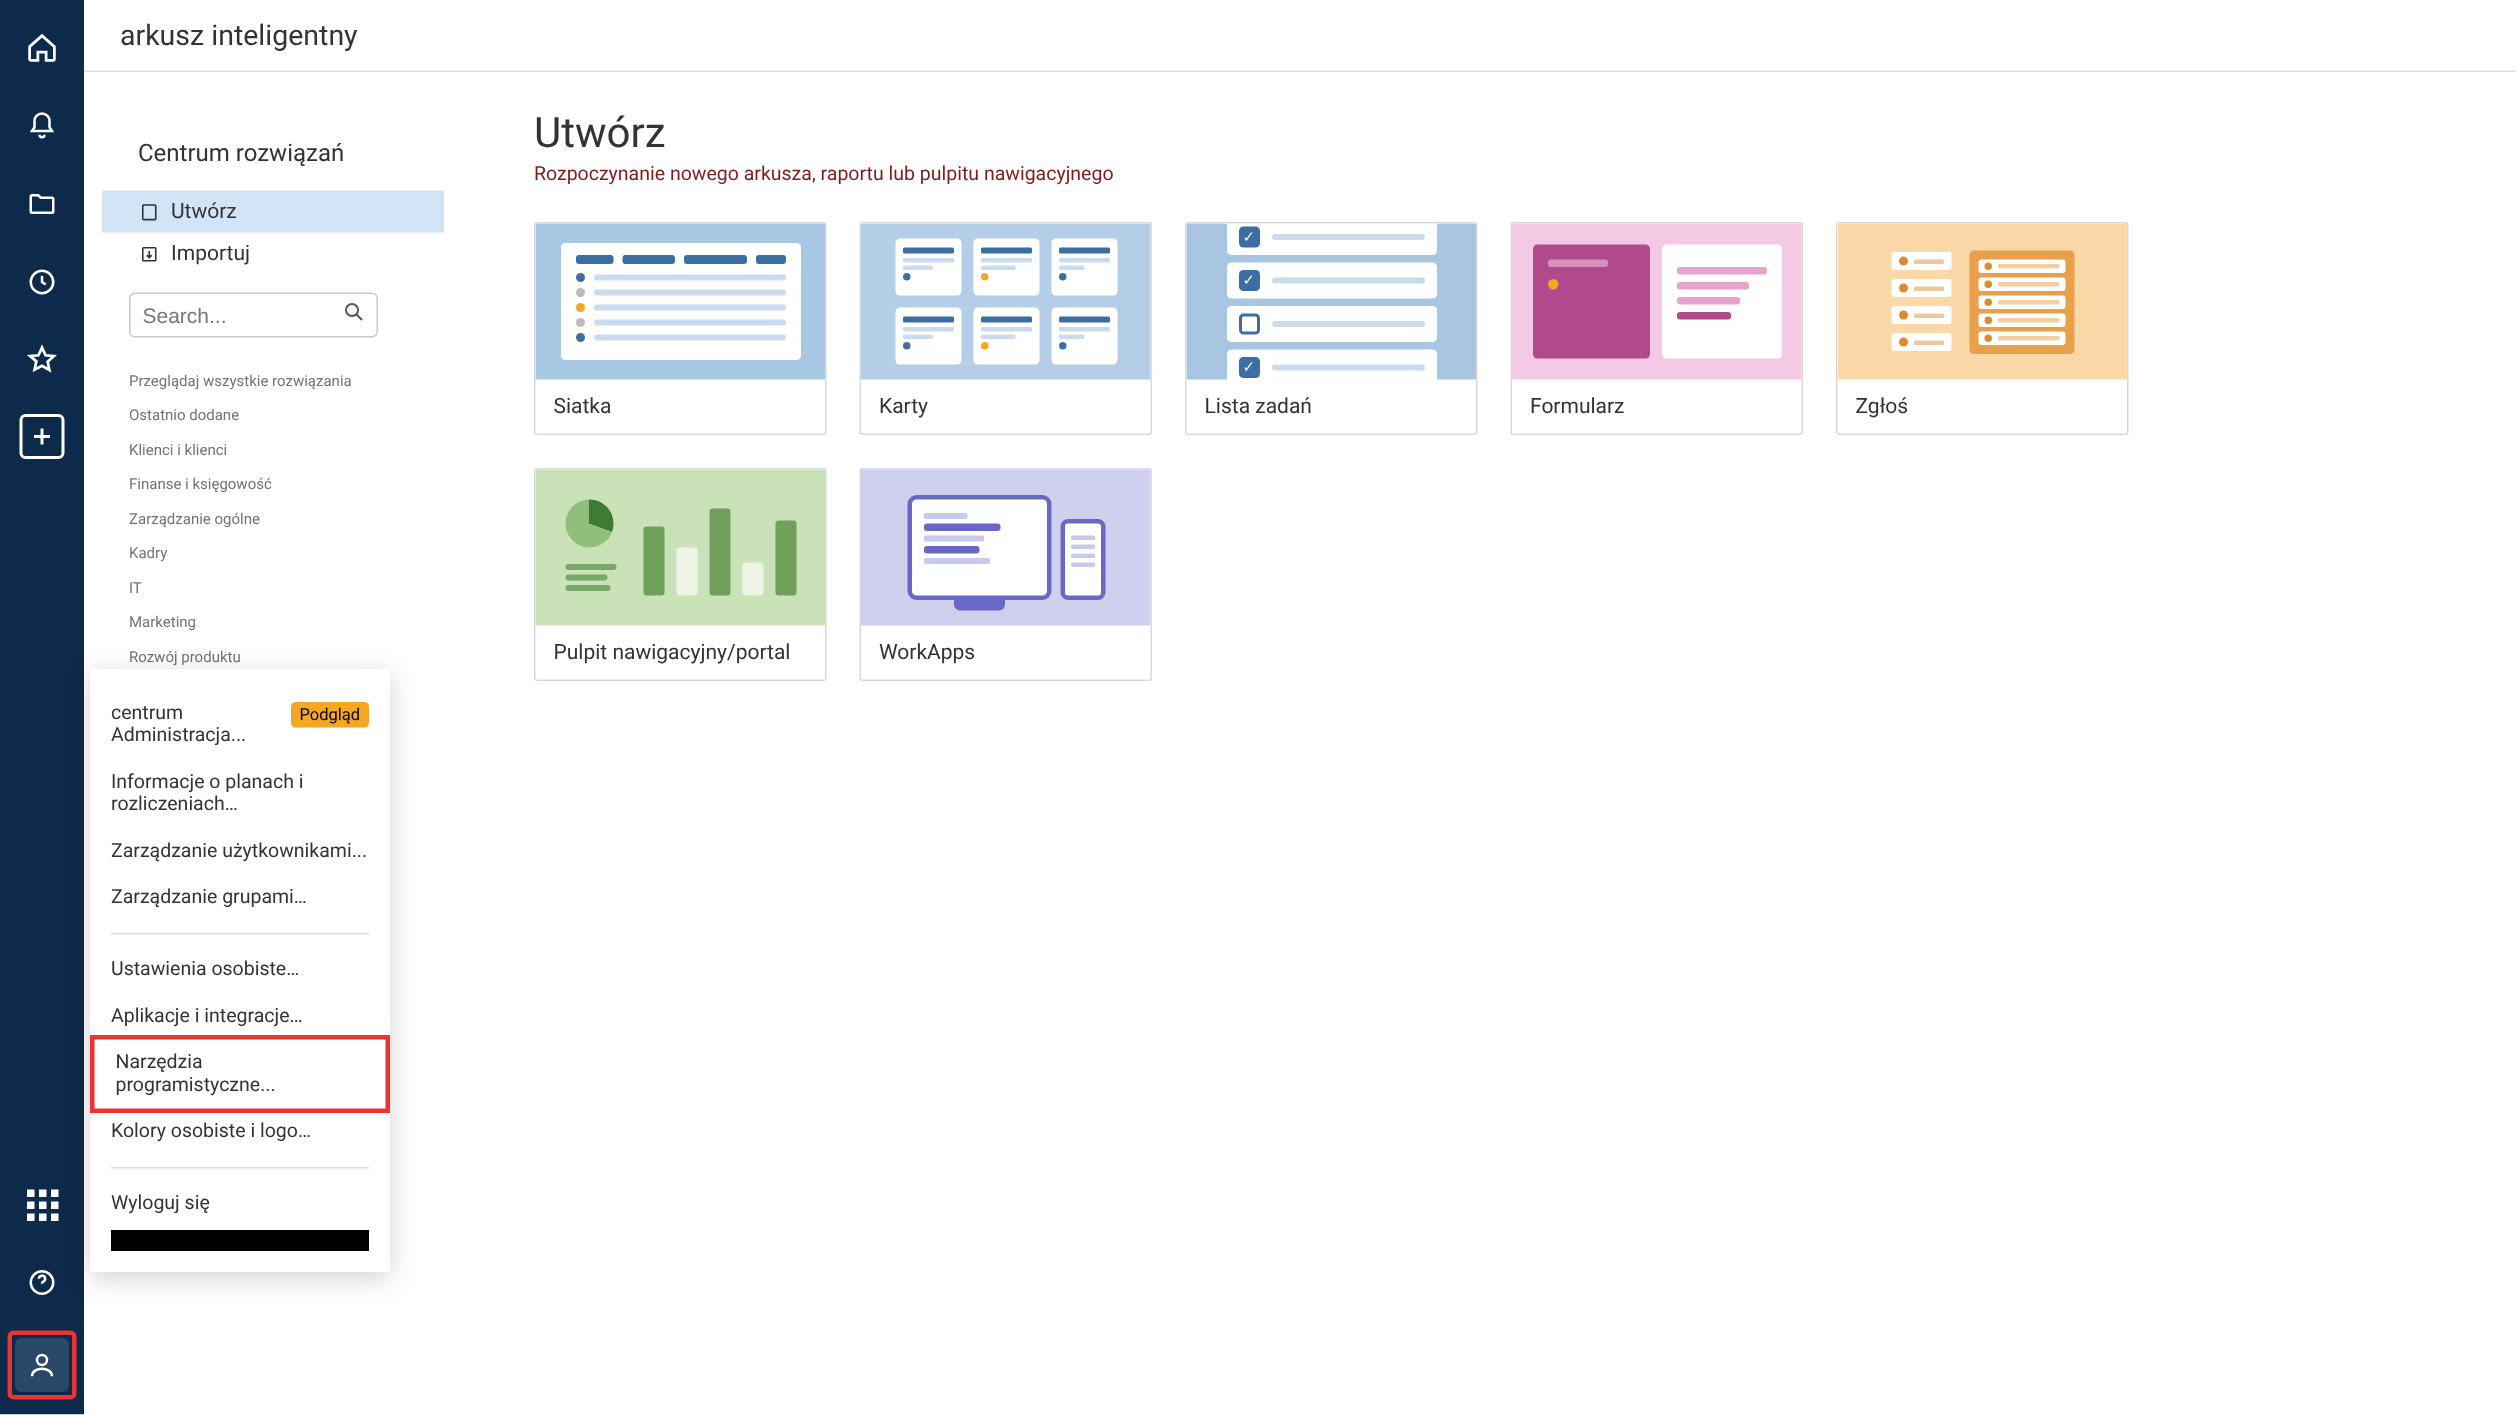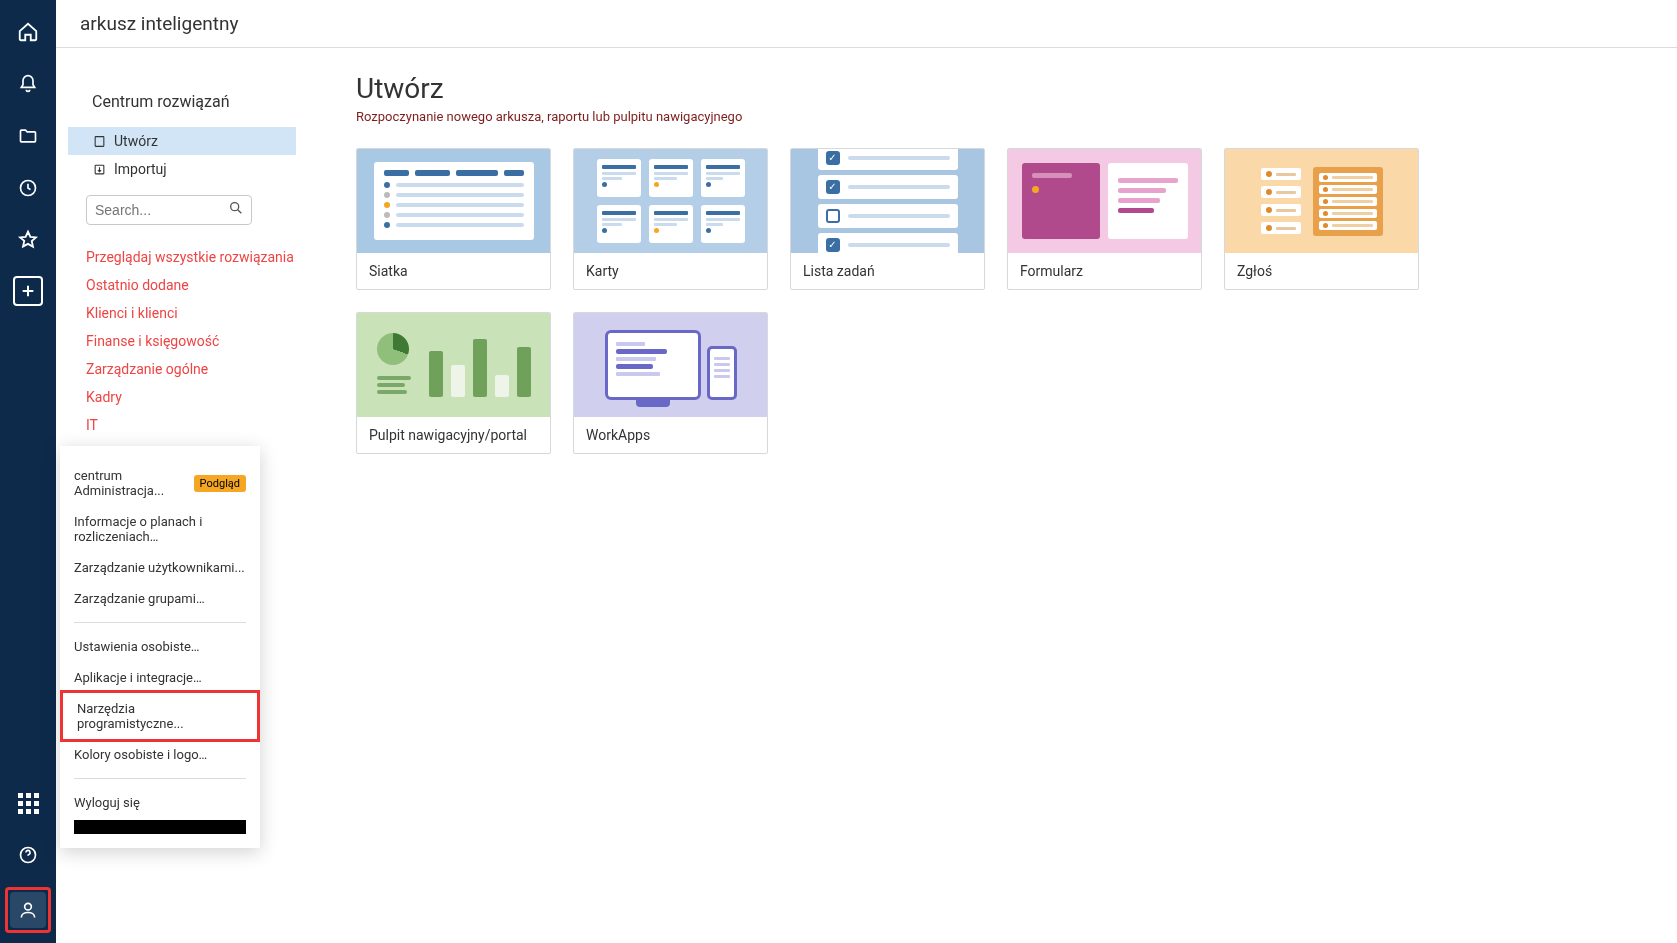--- a/index.html
+++ b/index.html
@@ -27,21 +27,21 @@
 .sidebar { width: 260px; padding: 28px 20px 20px 36px; }
 .sidebar-title { font-size: 16px; color: #333; margin-bottom: 16px; margin-top: 16px; }
 .sidebar-nav { list-style: none; margin-left: -24px; }
 .sidebar-nav li { padding: 6px 10px 6px 24px; font-size: 14px; color: #333; cursor: pointer; display: flex; align-items: center; gap: 8px; }
 .sidebar-nav li.active { background: #d2e5f7; }
 .sidebar-nav .nav-icon { width: 14px; height: 14px; display: inline-flex; align-items: center; justify-content: center; }
 .search-wrap { margin: 12px 0 18px -6px; position: relative; width: 166px; border-radius: 15px; }
 .search-input { width: 100%; border: 1px solid #c6c9cc; border-radius: 4px; padding: 6px 30px 6px 8px; font-size: 14px; color: #666; }
 .search-icon { position: absolute; right: 8px; top: 50%; transform: translateY(-50%); }
 .cat-list { list-style: none; margin-left: -6px; }
-.cat-list li { padding: 6px 0; font-size: 14px; color: #ef4444; cursor: pointer; }
+.cat-list li { padding: 6px 0; font-size: 10px; color: #737373; cursor: pointer; }
 
 
 .content { flex: 1; padding: 24px 40px; }
 .content h1 { font-size: 28px; font-weight: 400; margin-bottom: 4px; }
 .content .subtitle { font-size: 13px; color: #7f1d1d; margin-bottom: 24px; }
 .grid { display: grid; grid-template-columns: repeat(5, 195px); gap: 22px; }
 .card { border: 1px solid #d6d9dc; border-radius: 2px; overflow: hidden; cursor: pointer; background: #fff; }
 .card-thumb { height: 104px; display: flex; align-items: center; justify-content: center; }
 .card-label { padding: 10px 12px; font-size: 14px; color: #333; text-align: left; }
 
@@ -50,21 +50,21 @@
 .bg-blue2 { background: #c5dbf0; }
 .bg-blue3 { background: #b4cee8; }
 .bg-blue4 { background: #a8c5e2; }
 .bg-pink  { background: #f3c9e4; }
 .bg-orange{ background: #fbd8a8; }
 .bg-green { background: #cae2b8; }
 .bg-purple{ background: #d1cfee; }
 
 
 .popup { position: absolute; left: 4px; top: 398px; width: 200px; background: #fff; box-shadow: 0 4px 18px rgba(0,0,0,0.18); padding: 14px 0 10px; z-index: 10; }
-.popup-item { padding: 8px 14px; font-size: 13px; color: #333; cursor: pointer; display: flex; align-items: center; justify-content: space-between; }
+.popup-item { padding: 8px 14px; font-size: 13px; color: #333; cursor: pointer; display: flex; align-items: flex-start; justify-content: space-between; }
 .popup-sep { border: none; border-top: 1px solid #d9dde1; margin: 8px 14px; }
 .popup-badge { background: #f5a623; color: #000; font-size: 11px; padding: 2px 6px; border-radius: 3px; }
 .popup-item.highlight { border: 3px solid #e33; margin: -3px 0; }
 .popup-email { height: 14px; background: #000; margin: 2px 14px 4px; }
 
 
 .thumb-grid { width: 160px; background:#fff; border-radius:3px; padding:8px 10px; }
 .thumb-grid .hdr{display:flex; gap:6px; margin-bottom:6px;}
 .thumb-grid .hdr span{height:6px; background:#3b6fa3; border-radius:2px;}
 .thumb-grid .row{display:flex; align-items:center; gap:6px; margin:4px 0;}

